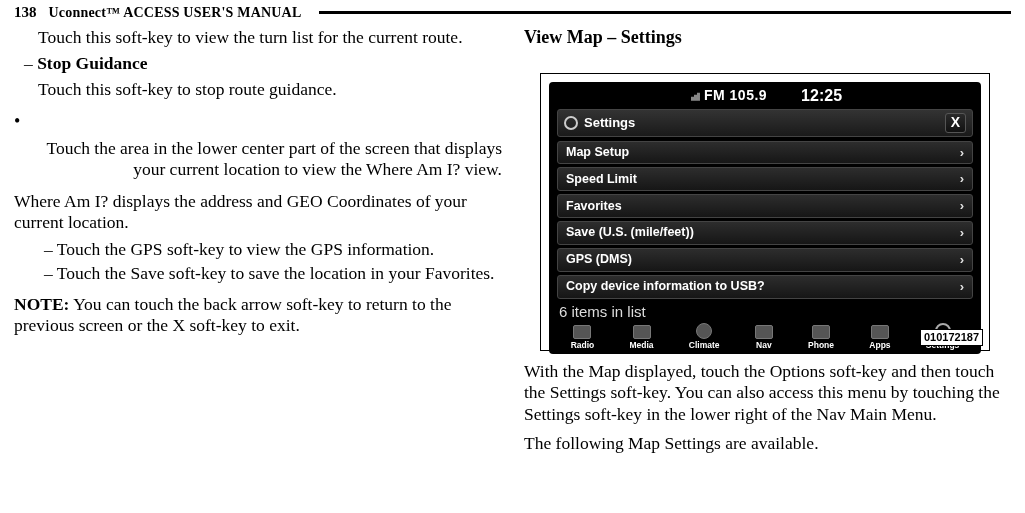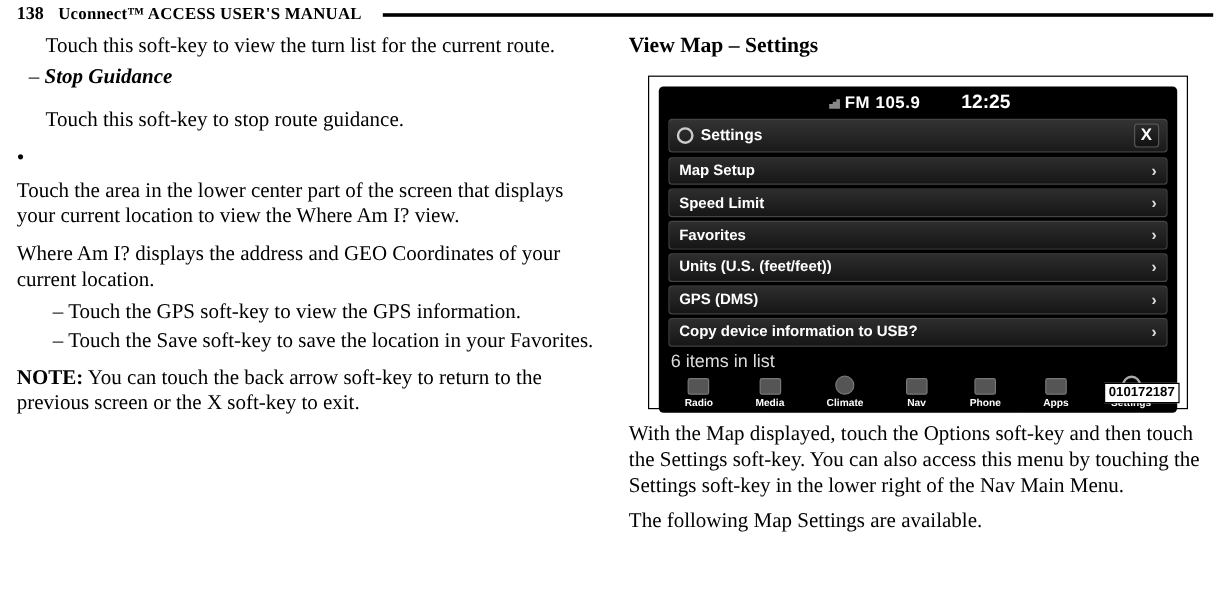--- a/index.html
+++ b/index.html
@@ -44,29 +44,29 @@
       font-size: 17.5px;
       line-height: 1.22;
     }
     .col-right {
       width: 482px;
       font-size: 17.5px;
       line-height: 1.22;
     }
     p { margin: 0 0 5px 0; }
     .indent1 { padding-left: 24px; }
-    .hang-item { padding-left: 24px; text-indent: -14px; margin-bottom: 14px; font-style: italic; }
+    .hang-item { padding-left: 24px; text-indent: -14px; margin-bottom: 4px; }
     .hang-item2 { padding-left: 44px; text-indent: -14px; margin-bottom: 2px; }
     .bullet-line {
       display: flex; align-items: flex-start; gap: 8px; margin: 10px 0 8px 0;
     }
     .bullet-dot { font-size: 18px; line-height: 1; margin-top: 2px; }
     .bullet-text { font-weight: bold; font-style: italic; font-size: 18px; }
     .note-label { font-weight: bold; text-align: right; }
-    .right-heading { font-weight: bold; font-size: 18px; margin-bottom: 14px; }
+    .right-heading { font-weight: bold; font-size: 18px; margin-bottom: 24px; }
 
     
     .figure {
       width: 450px;
       height: 278px;
       border: 1px solid #000;
       margin: 0 auto 10px auto;
       background: #fff;
       position: relative;
       display: flex;
@@ -169,21 +169,21 @@
     <div class="col-left">
       <p class="indent1">Touch this soft-key to view the turn list for the current route.</p>
 
       <p class="hang-item">– <b>Stop Guidance</b></p>
       <p class="indent1" style="margin-bottom:8px;">Touch this soft-key to stop route guidance.</p>
 
       <div class="bullet-line">
         <span class="bullet-dot">•</span>
       </div>
 
-      <p style="margin-bottom:10px;">Touch the area in the lower center part of the screen that displays your current location to view the Where Am I? view.</p>
+      <p style="margin-bottom:10px;text-align:right;">Touch the area in the lower center part of the screen that displays your current location to view the Where Am I? view.</p>
       <p style="margin-bottom:6px;">Where Am I? displays the address and GEO Coordinates of your current location.</p>
 
       <p class="hang-item2">– <span>Touch the GPS soft-key to view the GPS information.</span></p>
       <p class="hang-item2" style="margin-bottom:10px;">– <span>Touch the Save soft-key to save the location in your Favorites.</span></p>
 
       <p><span class="note-label">NOTE:</span><span> You can touch the back arrow soft-key to return to the previous screen or the X soft-key to exit.</span></p>
     </div>
 
     <div class="col-right">
       <div class="right-heading">View Map – Settings</div>
@@ -211,21 +211,21 @@
               </div>
             <div class="fig-row">
                 <span>Speed Limit</span>
                 <span class="chev">›</span>
               </div>
             <div class="fig-row">
                 <span>Favorites</span>
                 <span class="chev">›</span>
               </div>
             <div class="fig-row">
-                <span>Units (U.S. (feet/feet))</span>
+                <span>Save (U.S. (mile/feet))</span>
                 <span class="chev">›</span>
               </div>
             <div class="fig-row">
                 <span>GPS (DMS)</span>
                 <span class="chev">›</span>
               </div>
             <div class="fig-row">
                 <span>Copy device information to USB?</span>
                 <span class="chev">›</span>
               </div>

